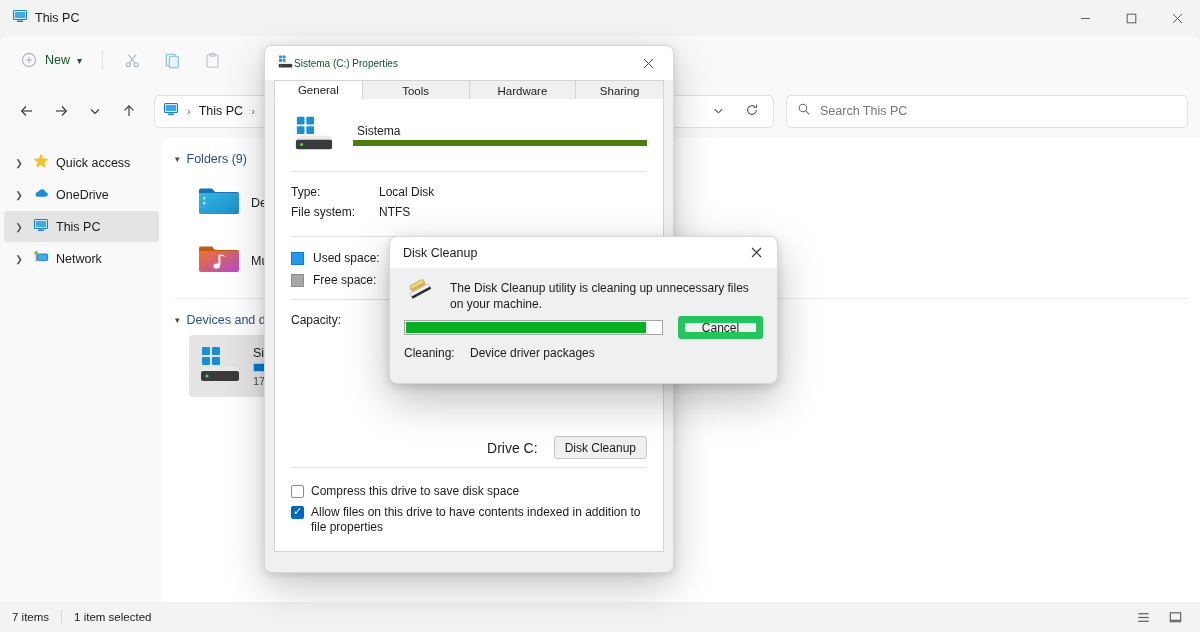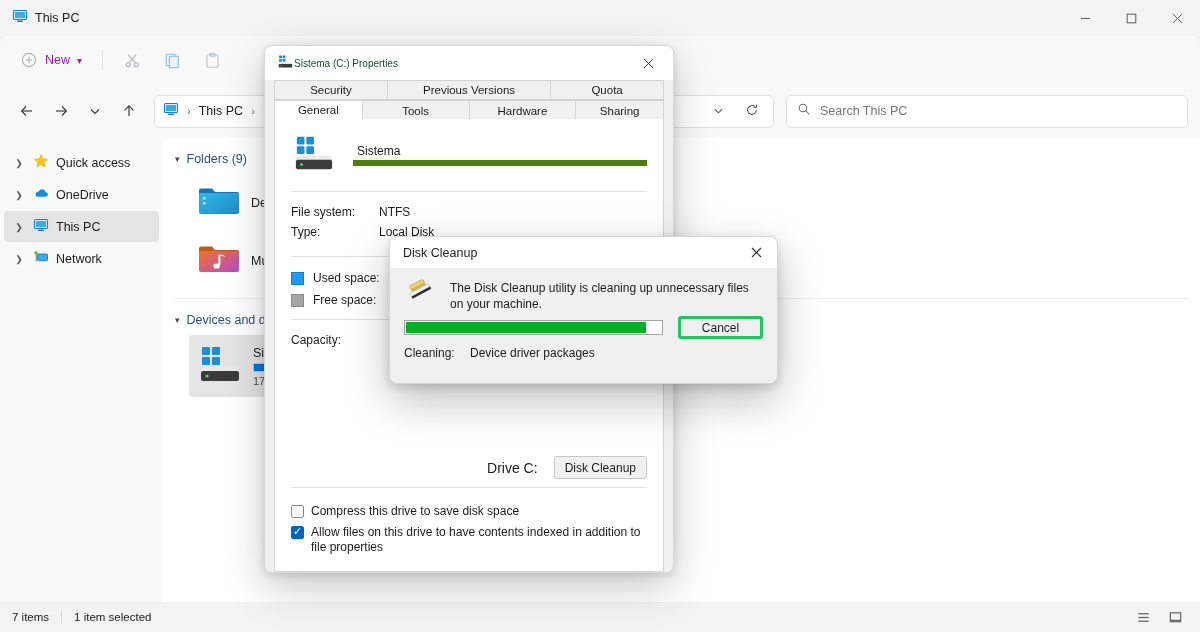--- a/index.html
+++ b/index.html
@@ -18,21 +18,21 @@
   .tb-left { display:flex; align-items:center; gap:7px; padding-left:12px; }
   .tb-title { font-size:12.5px; color:#1b1b1b; }
   .winctl { position:absolute; right:0; top:0; height:36px; display:flex; }
   .winbtn { width:46px; height:36px; display:flex; align-items:center; justify-content:center;
             color:#5d5d5d; font-size:13px; }
 
   
   .toolbar { height:48px; background:#f9f9f9; border-radius:8px 8px 0 0;
              display:flex; align-items:center; padding:0 10px; gap:2px; }
   .tbitem { display:flex; align-items:center; gap:7px; height:32px; padding:0 10px;
-            border-radius:5px; font-size:12.5px; color:#a21caf; }
+            border-radius:5px; font-size:12.5px; color:#14532d; }
   .tbicon { width:18px; height:18px; display:flex; align-items:center; justify-content:center; }
   .tb-sep { width:1px; height:20px; background:#e2e2e2; margin:0 8px; }
 
   
   .addrrow { height:54px; background:#f9f9f9; display:flex; align-items:center; padding:0 12px; gap:4px; }
   .navbtn { width:30px; height:30px; display:flex; align-items:center; justify-content:center;
             border-radius:5px; color:#4a4a4a; font-size:14px; }
   .addrbox { flex:0 0 auto; width:620px; height:33px; background:#fff; border:1px solid #e1e1e1;
              border-radius:5px; display:flex; align-items:center; padding:0 8px; gap:6px; margin-left:6px; }
   .crumb { font-size:12.5px; color:#1b1b1b; }
@@ -137,21 +137,21 @@
   .dc-title-txt { font-size:12.5px; color:#1b1b1b; }
   .dc-close { margin-left:auto; width:34px; height:28px; display:flex; align-items:center;
               justify-content:center; color:#333; font-size:13px; border-radius:4px; }
   .dc-body { flex:1; padding:10px 14px 8px 14px; display:flex; flex-direction:column; }
   .dc-msgrow { display:flex; gap:12px; align-items:flex-start; }
   .dc-msg { font-size:12px; color:#1b1b1b; line-height:16px; padding-top:2px; }
   .dc-label { font-size:12px; color:#1b1b1b; margin-top:13px; }
   .dc-progrow { display:flex; align-items:center; gap:15px; margin-top:4px; }
   .progress { flex:1; height:15px; background:#fff; border:1px solid #a6a6a6; position:relative; }
   .progress > i { position:absolute; left:1px; top:1px; bottom:1px; background:#06b025; display:block; }
-  .dc-cancel { width:85px; height:23px; background:#f0f0f0; border:3px solid #22c55e; border-radius:3px;
+  .dc-cancel { width:85px; height:23px; background:#f0f0f0; border:7px solid #22c55e; border-radius:3px;
                font-size:12px; color:#1b1b1b; display:flex; align-items:center; justify-content:center;
                font-family:"Liberation Sans", sans-serif; }
   .dc-foot { display:flex; gap:10px; font-size:12px; color:#1b1b1b; margin-top:7px; }
   .dc-foot .k { width:56px; }
 </style>
 </head>
 <body>
 
 <div id="root">
 
@@ -491,31 +491,20 @@
       <span class="pd-title-txt">Sistema (C:) Properties</span>
       <span class="pd-close">
         <svg width="11" height="11" viewBox="0 0 11 11">
             <line x1="1" y1="1" x2="10" y2="10" stroke="currentColor" stroke-width="1"></line>
             <line x1="10" y1="1" x2="1" y2="10" stroke="currentColor" stroke-width="1"></line>
           </svg>
       </span>
     </div>
 
     <div class="pd-inner">
-      <div class="tabrow row1">
-        <div class="tab">
-            <span>Security</span>
-          </div>
-        <div class="tab" style="flex:1.45">
-            <span>Previous Versions</span>
-          </div>
-        <div class="tab">
-            <span>Quota</span>
-          </div>
-      </div>
       <div class="tabrow row2">
         <div class="tab active" style="flex:.82">
             <span>General</span>
           </div>
         <div class="tab">
             <span>Tools</span>
           </div>
         <div class="tab">
             <span>Hardware</span>
           </div>
@@ -538,26 +527,26 @@
               <rect x="4" y="28" width="38" height="10" rx="2" fill="#3b3b3b"></rect>
               <circle cx="10" cy="33" r="1.6" fill="#4bdc4b"></circle>
             </svg>
           </span>
           <input class="nameinput" type="text" value="Sistema" style="">
         </div>
 
         <div class="hr"></div>
 
         <div class="kv">
+          <span class="k">Type:</span>
+          <span class="v">Local Disk</span>
+        </div>
+        <div class="kv">
           <span class="k">File system:</span>
           <span class="v">NTFS</span>
-        </div>
-        <div class="kv">
-          <span class="k">Type:</span>
-          <span class="v">Local Disk</span>
         </div>
 
         <div class="hr"></div>
 
         <div class="sp-row">
           <span class="swatch sw-used"></span>
           <span class="k">Used space:</span>
           <span></span>
         </div>
         <div class="sp-row">

